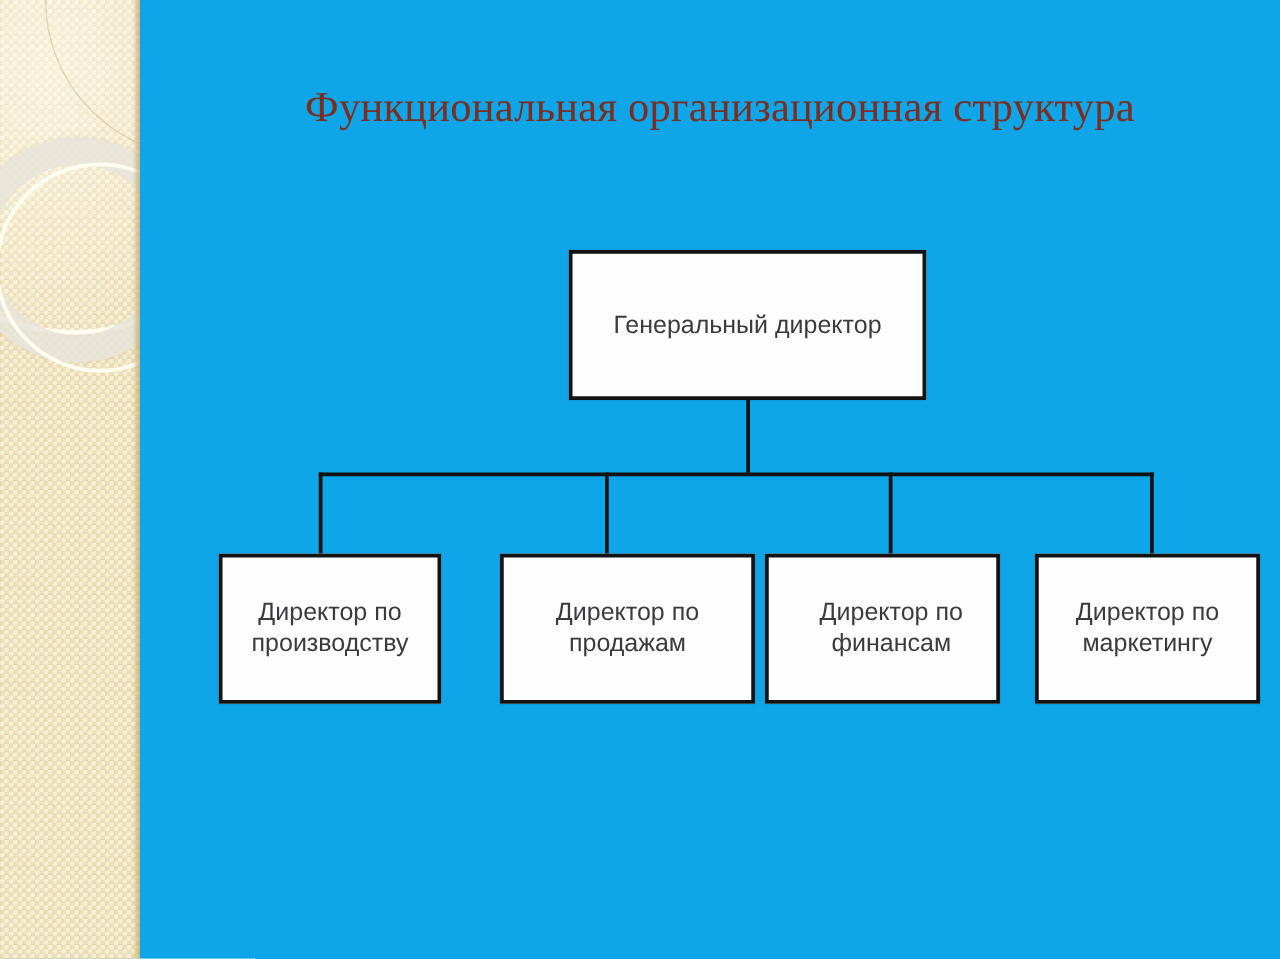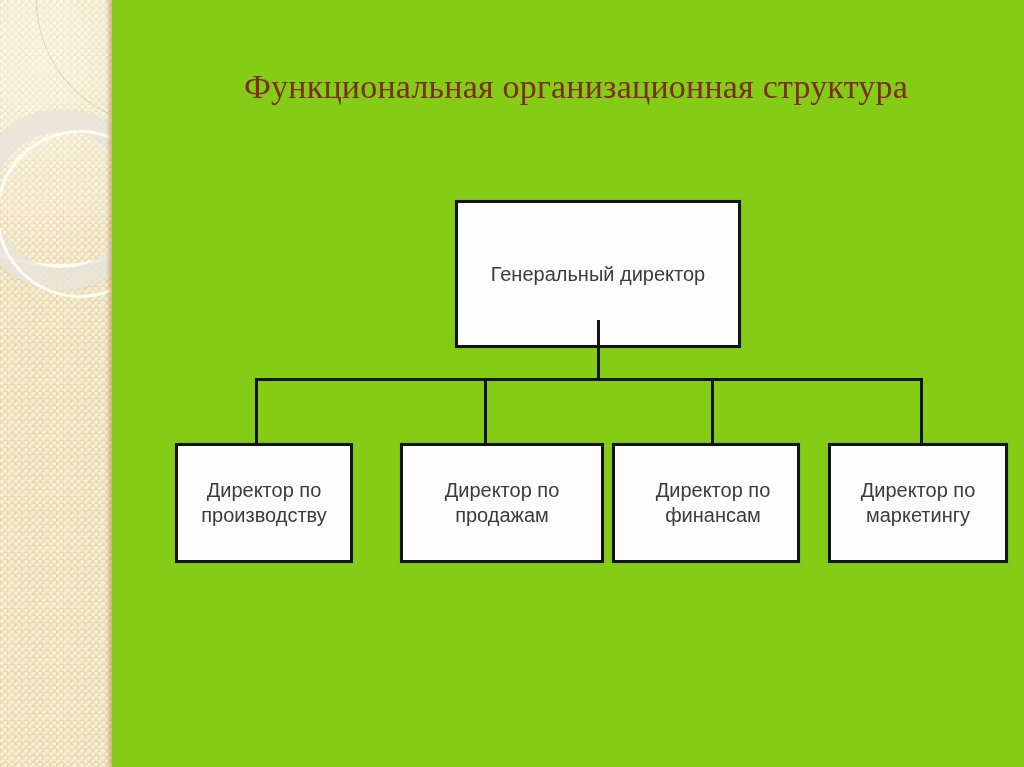--- a/index.html
+++ b/index.html
@@ -9,21 +9,21 @@
     background: #ffffff;
   }
   body {
     font-family: "Liberation Sans", sans-serif;
   }
 
   #slide {
     position: relative;
     width: 1024px;
     height: 767px;
-    background: #84cc16;
+    background: #0ea5e9;
     overflow: hidden;
   }
 
   
   #sidebar {
     position: absolute;
     left: 0;
     top: 0;
     width: 112px;
     height: 767px;
@@ -170,21 +170,21 @@
     <div id="ring-outer-large" class="ring-thin"></div>
     <div id="ring-thick-grey"></div>
     <div id="ring-inner-arc" class="ring-thin"></div>
     <div id="sidebar-edge"></div>
   </div>
 
   <div id="title">Функциональная организационная структура</div>
 
   <div id="chart">
 
-    <div class="node root" style="left:455px; top:200px; width:286px; height:148px;">Генеральный директор</div>
+    <div class="node root" style="left:455px; top:200px; width:286px; height:120px;">Генеральный директор</div>
 
     <div class="connector v" style="left:597px; top:320px; height:60px;"></div>
 
     <div class="connector h" style="left:255px; top:378px; width:668px;"></div>
 
     <div class="connector v" style="left:255px; top:378px; height:65px;"></div>
     <div class="connector v" style="left:484px; top:378px; height:65px;"></div>
     <div class="connector v" style="left:711px; top:378px; height:65px;"></div>
     <div class="connector v" style="left:920px; top:378px; height:65px;"></div>
 

